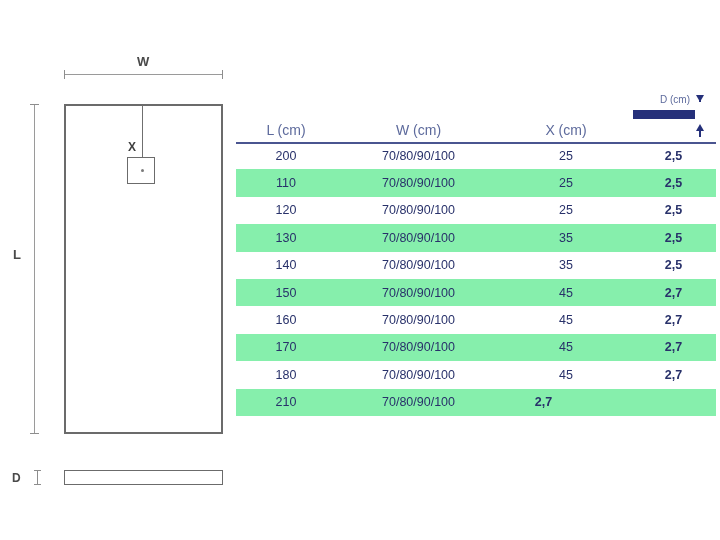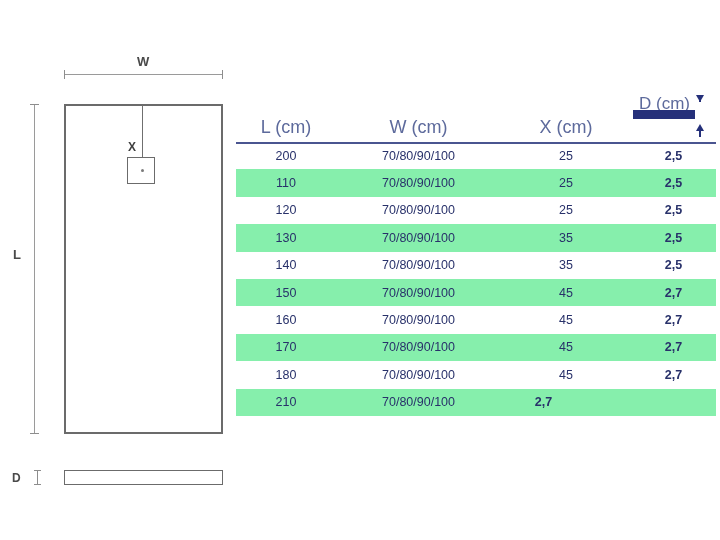--- a/index.html
+++ b/index.html
@@ -81,38 +81,38 @@
   .d-tick::after{bottom:0;}
 
   
   .table-wrap{position:absolute;left:236px;top:96px;width:480px;}
 
   .thead{position:relative;height:46px;}
   .thead .cells{
     position:absolute;left:0;bottom:4px;width:480px;display:flex;
   }
   .thead .cells > div{
-    font-size:18px;color:#5d6a9c;text-align:center;
+    font-size:14px;color:#5d6a9c;text-align:center;
   }
   .col-l{width:100px;}
   .col-w{width:165px;}
   .col-x{width:130px;}
   .col-d{width:85px;}
 
   .head-rule{
     position:absolute;left:0;top:46px;width:480px;height:1.6px;background:#4a5590;
   }
 
   
   .d-graphic{
     position:absolute;right:6px;top:-2px;width:82px;height:48px;
   }
   .d-graphic .d-text{
     position:absolute;left:0;top:0;width:62px;text-align:right;
-    font-size:17px;color:#5d6a9c;
+    font-size:10px;color:#5d6a9c;
   }
   .d-graphic .d-bar{
     position:absolute;left:5px;top:16px;width:62px;height:9px;background:#25307a;
   }
   .d-graphic .arrow-down{
     position:absolute;left:68px;top:1px;width:0;height:0;
     border-left:4px solid transparent;border-right:4px solid transparent;
     border-top:7px solid #25307a;
   }
   .d-graphic .arrow-down::after{

